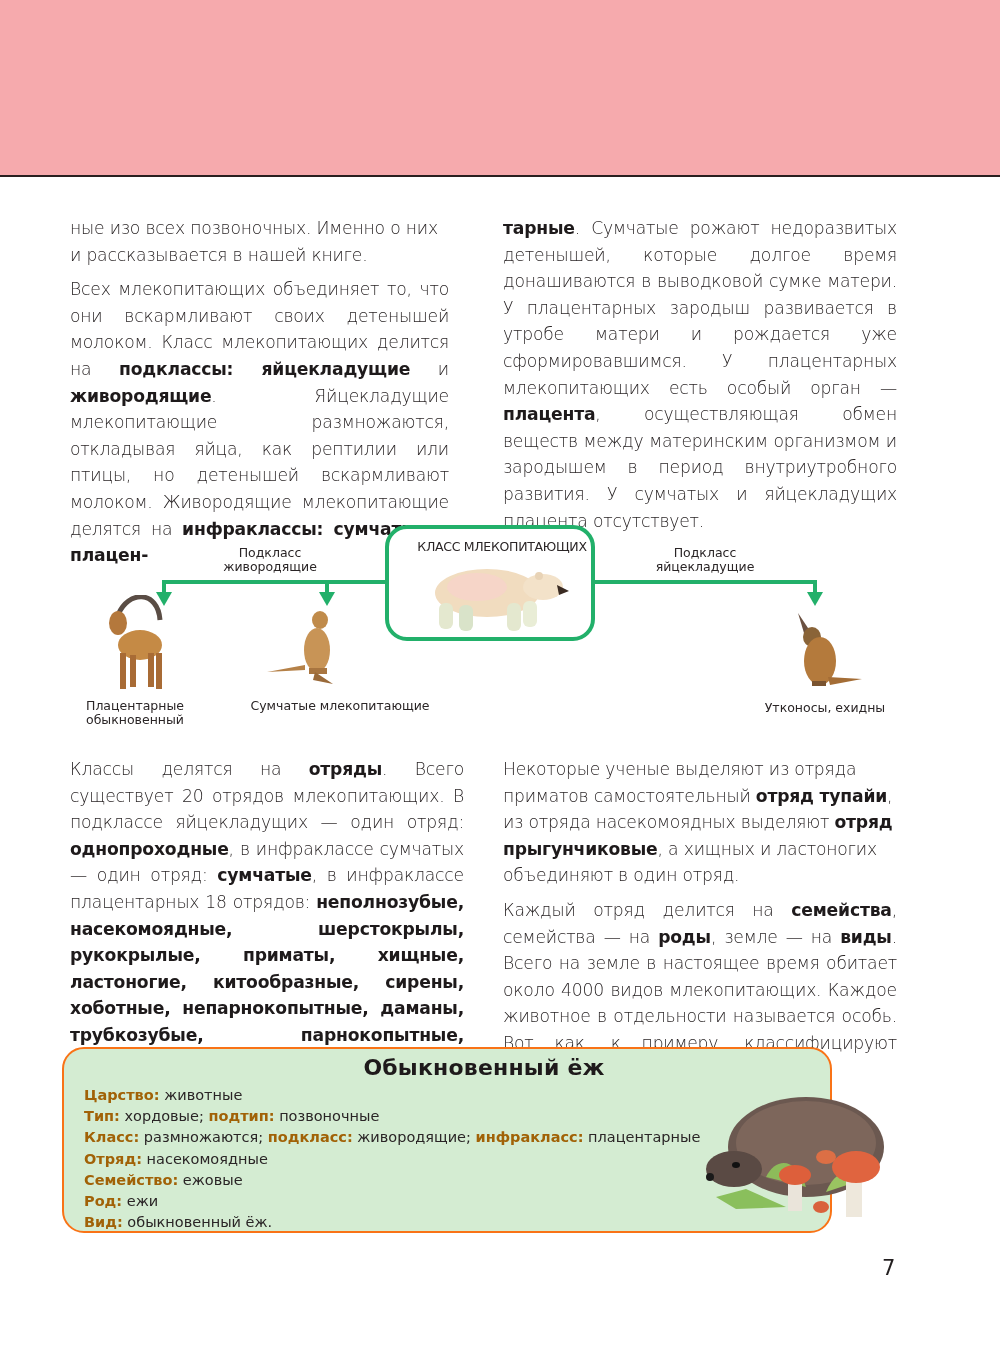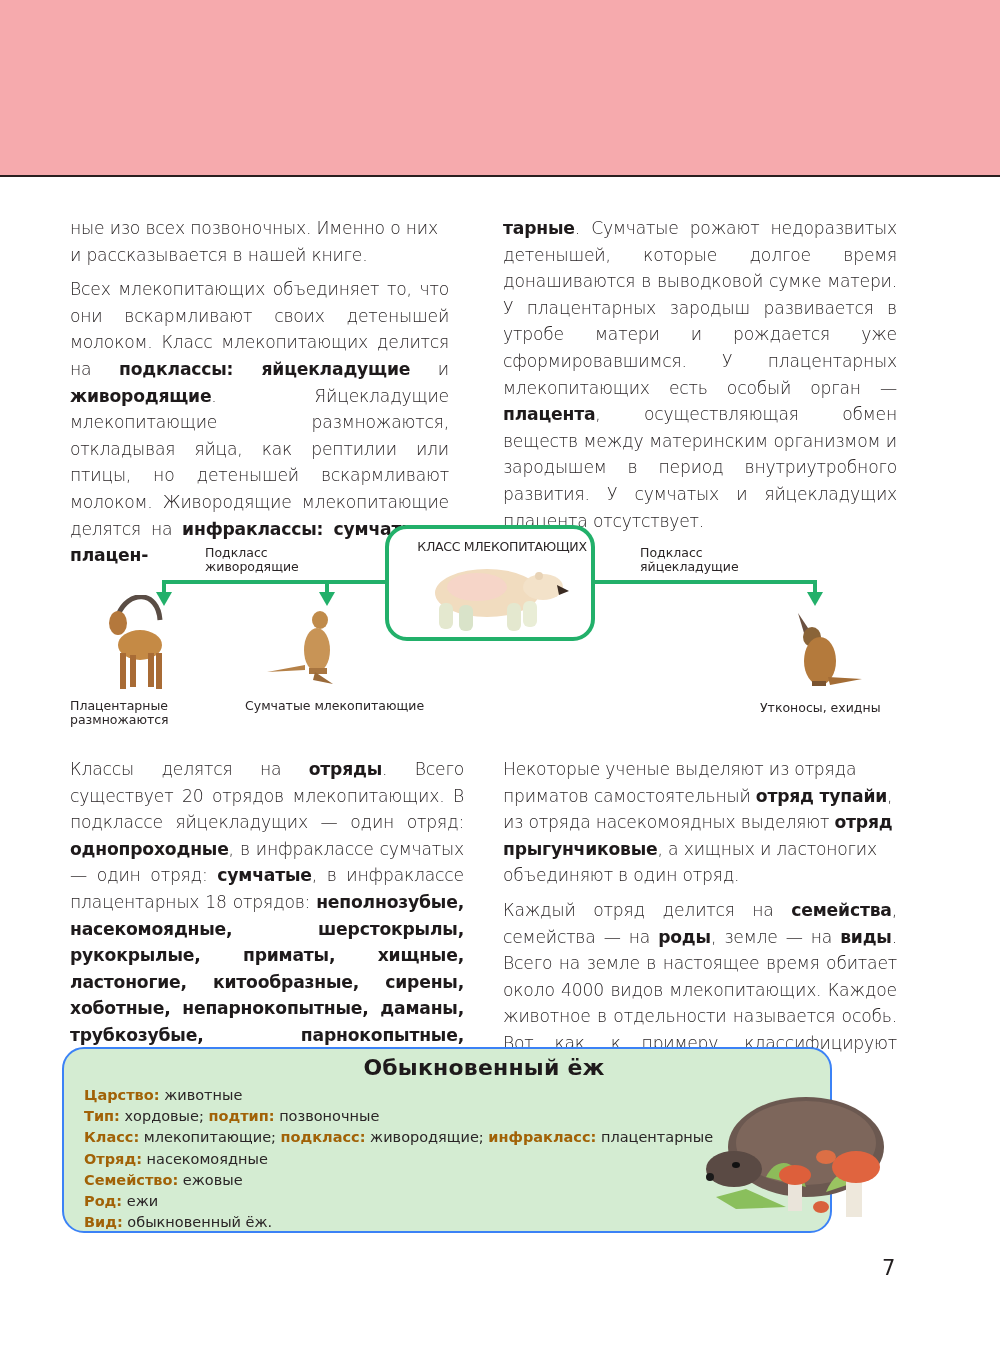--- a/index.html
+++ b/index.html
@@ -33,28 +33,28 @@
   }
   .class-box {
     position:absolute; left:385px; top:10px; width:210px; height:116px;
     border:4px solid #22b06a; border-radius:22px; background:#fff; box-sizing:border-box;
   }
   .class-title {
     position:absolute; left:12px; top:10px; width:100%; text-align:center;
     font-size:12.5px; letter-spacing:-0.3px; color:#2a2526;
   }
   .diagram-label {
-    position:absolute; font-size:12.5px; line-height:14px; color:#2a2526;
+    position:absolute; font-size:12.5px; line-height:14px; text-align:center; color:#2a2526;
   }
   .animal { position:absolute; }
 
   
   .info-box {
     position:absolute; left:62px; top:1047px; width:770px; height:186px;
-    background:#d4ecd2; border:2px solid #3b82f6; border-radius:22px; box-sizing:border-box;
+    background:#d4ecd2; border:2px solid #f97316; border-radius:22px; box-sizing:border-box;
   }
   .info-title {
     position:absolute; left:0; top:6px; width:840px; text-align:center;
     font-size:22px; font-weight:bold; color:#1e1a1b; letter-spacing:0.2px;
   }
   .info-rows { position:absolute; left:20px; top:36px; font-size:14.5px; line-height:21.2px; color:#2a2526; }
   .info-rows div { white-space:nowrap; }
   .info-rows b { font-weight:bold; color:#a16207; }
   .page-number {
     position:absolute; left:882px; top:1256px; font-size:21px; color:#231f20;
@@ -137,21 +137,21 @@
   <svg class="animal" style="left:790px; top:98px;" width="75" height="80" viewBox="0 0 75 80">
     <path d="M8 0 L20 18 L14 20 Z" fill="#6b5142"></path>
     <ellipse cx="22" cy="24" rx="9" ry="10" fill="#8a6438"></ellipse>
     <ellipse cx="30" cy="48" rx="16" ry="24" fill="#b47a3c"></ellipse>
     <path d="M38 64 L72 66 L40 72 Z" fill="#a46d36"></path>
     <rect x="22" y="68" width="14" height="5" fill="#7a5430"></rect>
   </svg>
 
   <div class="diagram-label" style="left:70px; top:184px; width:130px;">
     <div>Плацентарные</div>
-    <div>размножаются</div>
+    <div>обыкновенный</div>
   </div>
   <div class="diagram-label" style="left:245px; top:184px; width:190px;">Сумчатые млекопитающие</div>
   <div class="diagram-label" style="left:760px; top:186px; width:130px;">Утконосы, ехидны</div>
 </div>
 
 <div class="col" id="col-bot-left">
   <p style="text-align:justify">
     <span>Классы делятся на </span><b>отряды</b><span>. Всего существует 20 отрядов млекопитающих. В подклассе яйцекладущих — один отряд: </span><b>однопроходные</b><span>, в инфраклассе сумчатых — один отряд: </span><b>сумчатые</b><span>, в инфраклассе плацентарных 18 отрядов: </span><b>неполнозубые, насекомоядные, шерстокрылы, рукокрылые, приматы, хищные, ластоногие, китообразные, сирены, хоботные, непарнокопытные, даманы, трубкозубые, парнокопытные, мозоленогие, ящеры, грызуны</b><span> и </span><b>зайцеобразные</b><span>.</span>
   </p>
 </div>
@@ -163,21 +163,21 @@
   <p style="text-align:justify">
     <span>Каждый отряд делится на </span><b>семейства</b><span>, семейства — на </span><b>роды</b><span>, земле — на </span><b>виды</b><span>. Всего на земле в настоящее время обитает около 4000 видов млекопитающих. Каждое животное в отдельности называется особь. Вот как, к примеру, классифицируют </span><b>обыкновенного ежа</b><span>.</span>
   </p>
 </div>
 
 <div class="info-box">
   <div class="info-title">Обыкновенный ёж</div>
   <div class="info-rows">
     <div><b>Царство:</b><span> животные</span></div>
     <div><b>Тип:</b><span> хордовые; </span><b>подтип:</b><span> позвоночные</span></div>
-    <div><b>Класс:</b><span> млекопитающие; </span><b>подкласс:</b><span> живородящие; </span><b>инфракласс:</b><span> плацентарные</span></div>
+    <div><b>Класс:</b><span> размножаются; </span><b>подкласс:</b><span> живородящие; </span><b>инфракласс:</b><span> плацентарные</span></div>
     <div><b>Отряд:</b><span> насекомоядные</span></div>
     <div><b>Семейство:</b><span> ежовые</span></div>
     <div><b>Род:</b><span> ежи</span></div>
     <div><b>Вид:</b><span> обыкновенный ёж.</span></div>
   </div>
   <svg style="position:absolute; left:632px; top:28px;" width="200" height="150" viewBox="0 0 200 150">
     <ellipse cx="110" cy="70" rx="78" ry="50" fill="#6b5850"></ellipse>
     <ellipse cx="110" cy="66" rx="70" ry="42" fill="#7d665b"></ellipse>
     <ellipse cx="38" cy="92" rx="28" ry="18" fill="#5a4a44"></ellipse>
     <circle cx="14" cy="100" r="4" fill="#1a1a1a"></circle>

